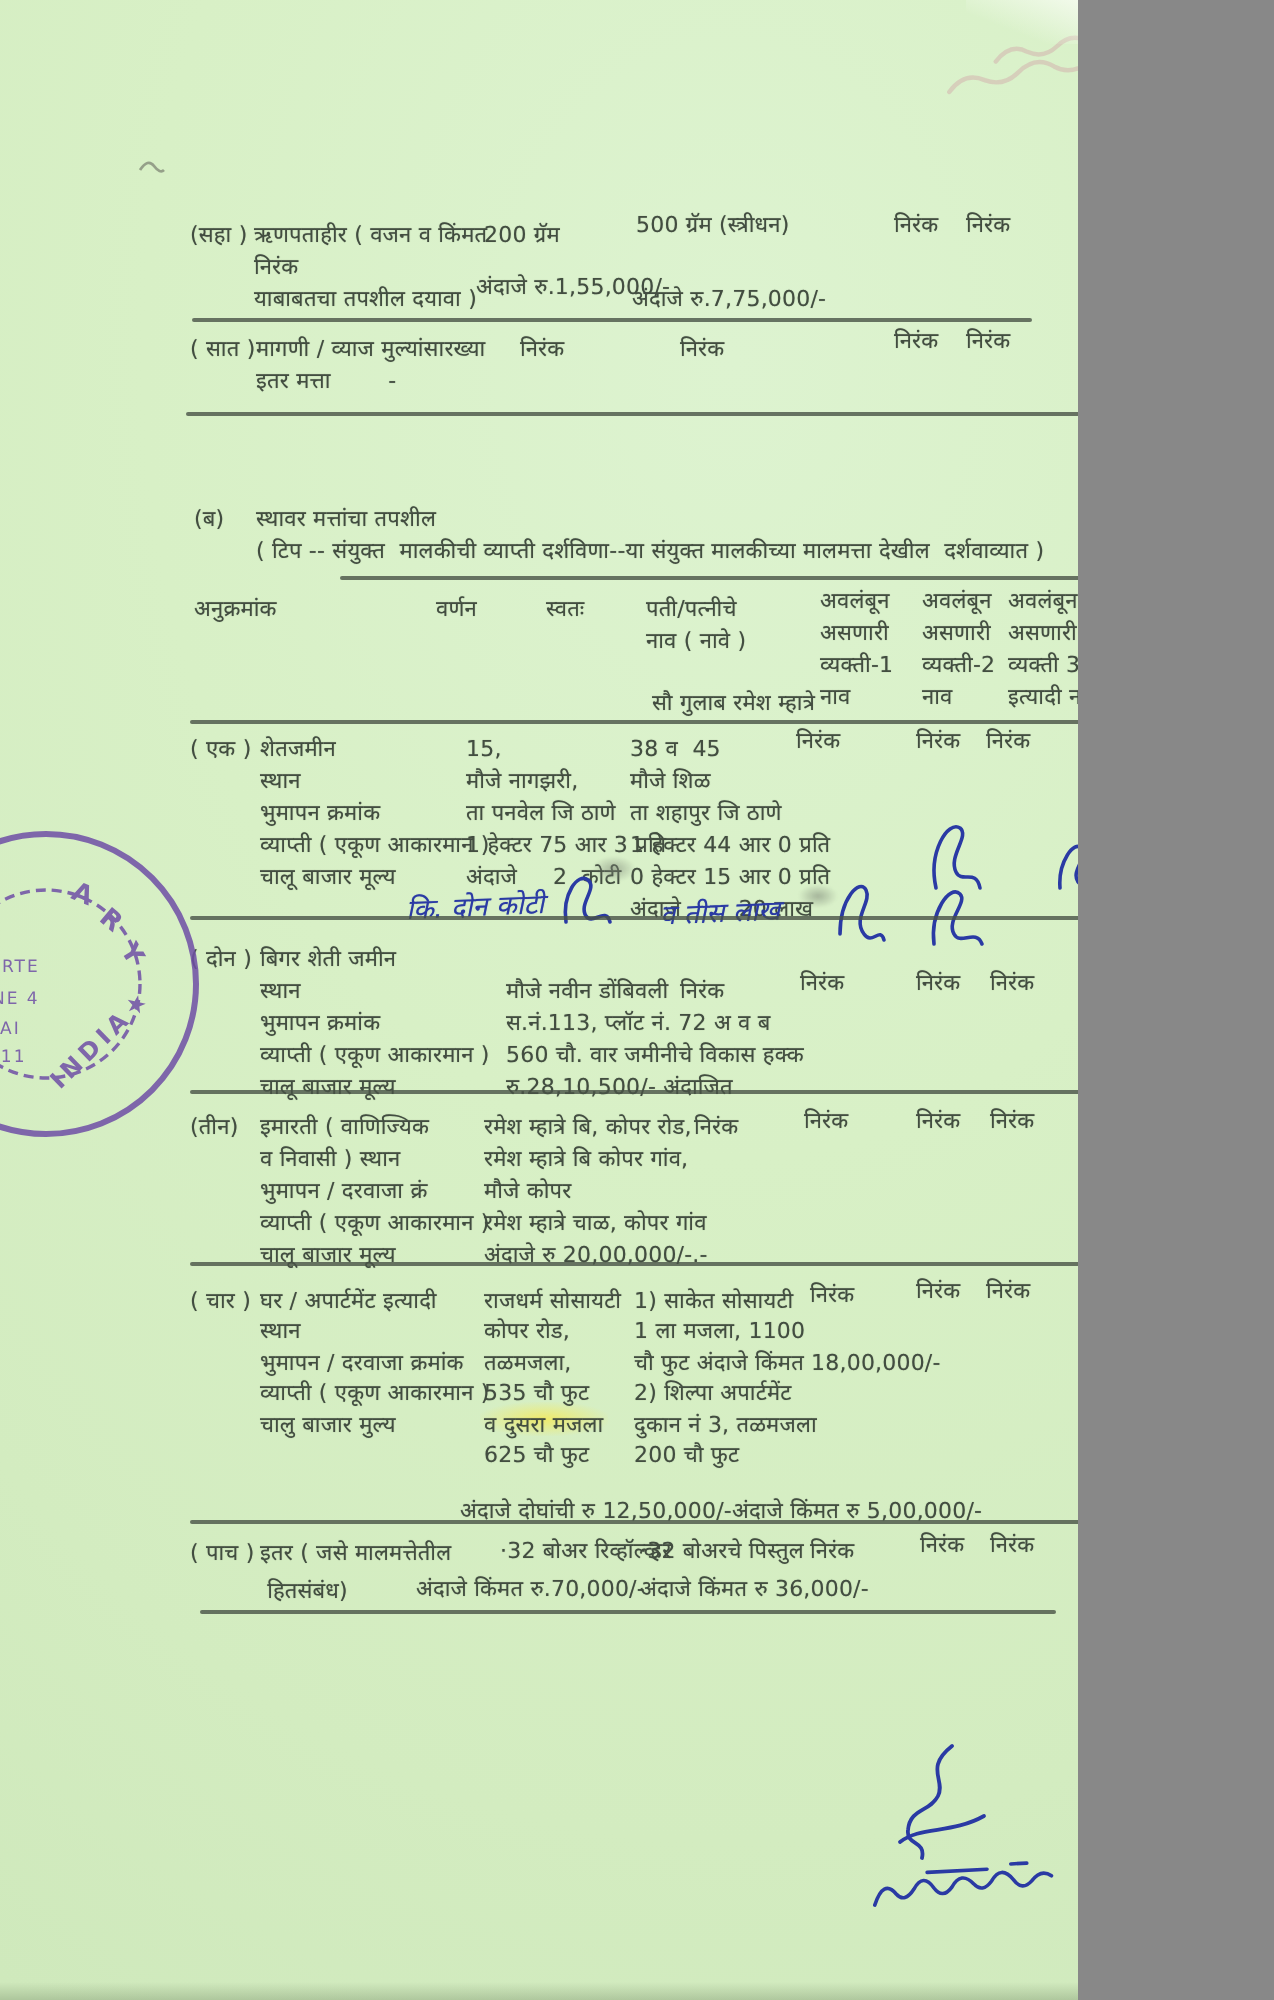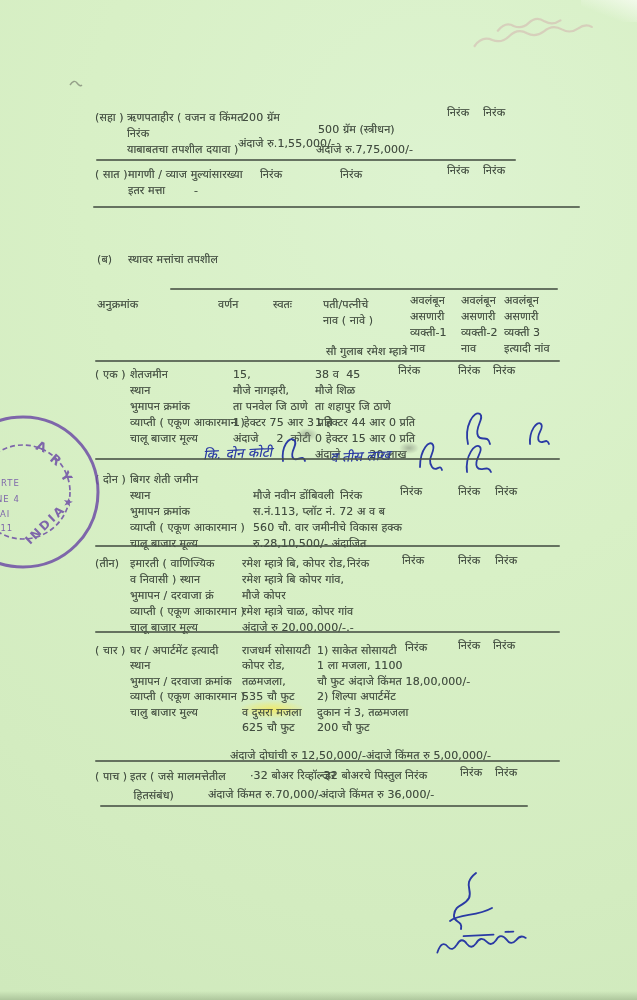--- a/index.html
+++ b/index.html
@@ -1,17 +1,17 @@
 <!DOCTYPE html>
 <html><head>
 <meta charset="utf-8">
 <style>
   html,body{margin:0;padding:0;background:#888;}
   .page{
-    position:relative;width:637px;height:1000px;overflow:hidden;
+    position:relative;width:539px;height:1000px;overflow:hidden;
     background:radial-gradient(130% 95% at 68% 18%, #ddf3d0 0%, #d8f0c6 42%, #d3ecc0 78%, #cfe9bc 100%);
     font-family:"DejaVu Sans","Liberation Sans",sans-serif;color:#424d40;
   }
   .t{position:absolute;font-size:11px;line-height:16px;white-space:pre;letter-spacing:.1px;
      text-shadow:0 0 .5px rgba(66,77,64,.45);}
   .lh15{line-height:15.4px}
   .lh18{line-height:18.5px}
   .rule{position:absolute;height:1.5px;background:rgba(72,83,70,.8);border-radius:1px;}
   .hw{position:absolute;color:#2a3aa4;font-size:13.5px;font-style:italic;white-space:pre;
       transform:rotate(-2.5deg);text-shadow:0 0 .4px rgba(42,58,164,.5);}
@@ -38,21 +38,21 @@
   <svg class="pen" style="left:68px;top:76px" width="16" height="14">
     <path d="M2,9 q4,-6 7,-2 t5,2" fill="none" stroke="rgba(95,95,88,.55)" stroke-width="1.4"></path>
   </svg>
 
   <div>
     <div class="t" style="left:95px;top:110px">(सहा )</div>
     <div class="t" style="left:127px;top:110px">ऋणपताहीर ( वजन व किंमत
 निरंक
 याबाबतचा तपशील दयावा )</div>
     <div class="t" style="left:242px;top:110px">200 ग्रॅम</div>
-    <div class="t" style="left:318px;top:122px">500 ग्रॅम (स्त्रीधन)</div>
+    <div class="t" style="left:318px;top:105px">500 ग्रॅम (स्त्रीधन)</div>
     <div class="t" style="left:447px;top:105px">निरंक</div>
     <div class="t" style="left:483px;top:105px">निरंक</div>
     <div class="t" style="left:238px;top:136px">अंदाजे रु.1,55,000/-</div>
     <div class="t" style="left:316px;top:142px">अंदाजे रु.7,75,000/-</div>
   </div>
 
   <div class="rule" style="left:96px;top:159px;width:420px"></div>
 
   <div>
     <div class="t" style="left:95px;top:167px">( सात )</div>
@@ -62,20 +62,21 @@
     <div class="t" style="left:340px;top:167px">निरंक</div>
     <div class="t" style="left:447px;top:163px">निरंक</div>
     <div class="t" style="left:483px;top:163px">निरंक</div>
   </div>
 
   <div class="rule" style="left:93px;top:206px;width:487px"></div>
 
 
   <div class="t" style="left:97px;top:252px">(ब)</div>
   <div class="t" style="left:128px;top:252px">स्थावर मत्तांचा तपशील</div>
+  <div class="t" style="left:128px;top:268px">( टिप -- संयुक्त  मालकीची व्याप्ती दर्शविणा--या संयुक्त मालकीच्या मालमत्ता देखील  दर्शवाव्यात )</div>
 
   <div class="rule" style="left:170px;top:288px;width:388px"></div>
 
   <div>
     <div class="t" style="left:97px;top:297px">अनुक्रमांक</div>
     <div class="t" style="left:218px;top:297px">वर्णन</div>
     <div class="t" style="left:273px;top:297px">स्वतः</div>
     <div class="t" style="left:323px;top:297px">पती/पत्नीचे
 नाव ( नावे )</div>
     <div class="t" style="left:326px;top:344px">सौ गुलाब रमेश म्हात्रे</div>

